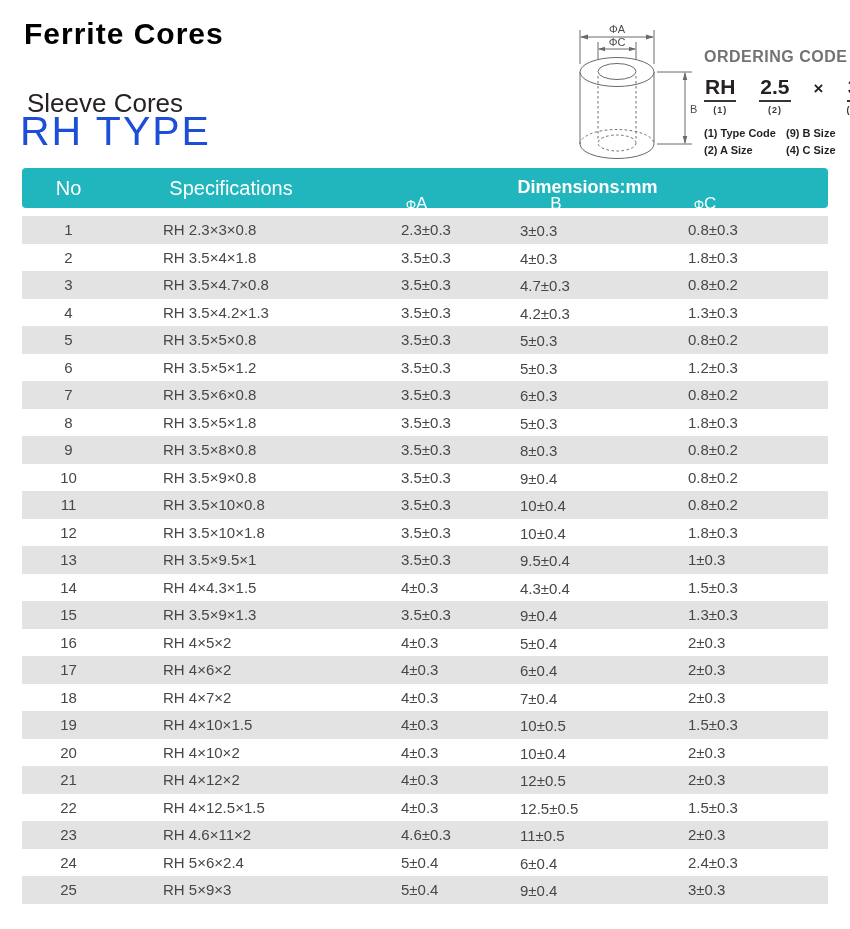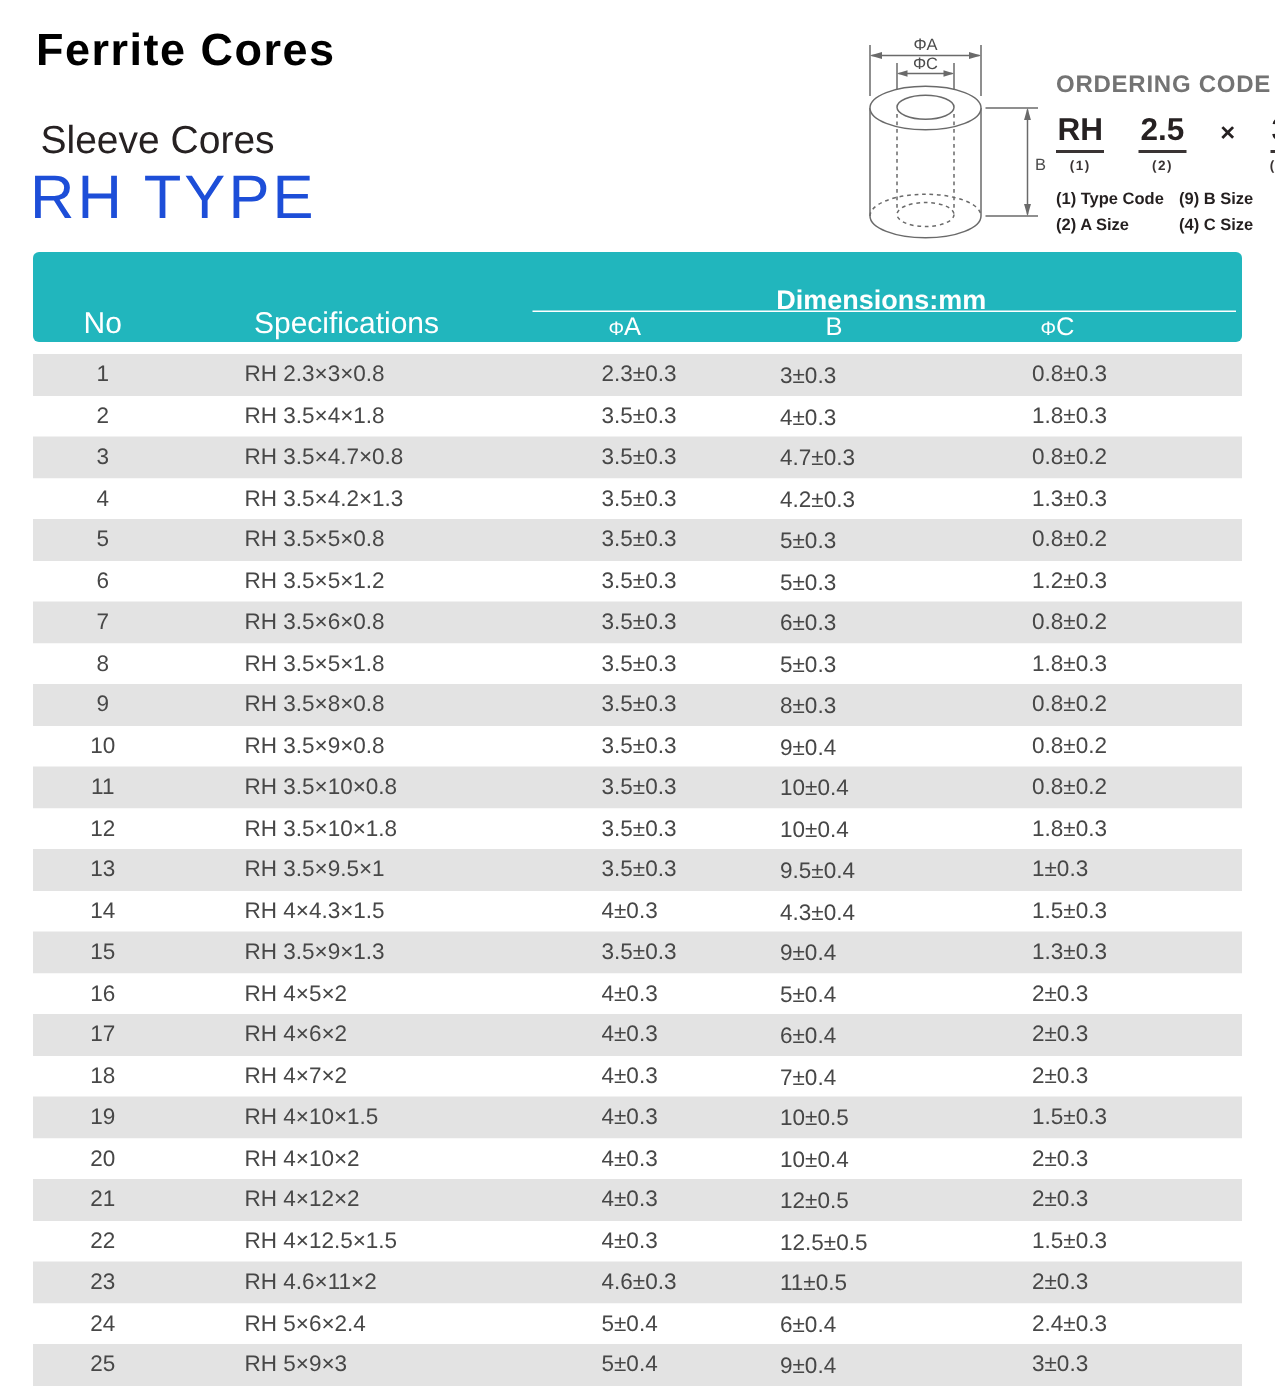--- a/index.html
+++ b/index.html
@@ -13,21 +13,21 @@
   }
   .page { position: absolute; inset: 0; background: #fff; }
 
   
   .title-main {
     position: absolute; left: 24px; top: 17px;
     font-size: 30px; font-weight: 700; color: #000000;
     letter-spacing: 1px;
   }
   .title-sub {
-    position: absolute; left: 27px; top: 78px;
+    position: absolute; left: 27px; top: 88px;
     font-size: 26px; font-weight: 500; color: #262122;
   }
   .title-type {
     position: absolute; left: 20px; top: 108px;
     font-size: 41px; font-weight: 500; color: #1d4ed8;
     letter-spacing: 2px;
   }
 
   
   .diagram { position: absolute; left: 550px; top: 14px; width: 160px; height: 152px; }
@@ -59,22 +59,22 @@
   .code-sep { font-size: 17px; font-weight: 600; color: #262122; margin-top: 3px; }
   .legend {
     margin-top: 12px;
     display: grid; grid-template-columns: 78px auto; row-gap: 5px; column-gap: 4px;
   }
   .legend-item { font-size: 11px; font-weight: 700; color: #241f1f; white-space: nowrap; }
 
   
   .spec-table { position: absolute; left: 22px; top: 168px; width: 806px; }
   .thead {
-    display: flex; height: 60px; border-radius: 4px;
-    color: #ffffff; overflow: hidden; align-items: flex-end;
+    display: flex; height: 40px; border-radius: 4px;
+    color: #ffffff; overflow: hidden;
   }
   .th-no { width: 93px; display: flex; align-items: center; justify-content: center;
            font-size: 20px; font-weight: 500; }
   .th-spec { width: 232px; display: flex; align-items: center; justify-content: center;
            font-size: 20px; font-weight: 500; }
   .th-dims { flex: 1; display: flex; flex-direction: column; }
   .th-dims-title { height: 25px; display: flex; align-items: center; justify-content: center;
            font-size: 18px; font-weight: 700; padding-top: 14px; }
   .th-dims-rule { height: 1px; background: #ffffff; margin: 1px 4px 0 8px; }
   .th-dims-cols { flex: 1; display: flex; align-items: center; }

